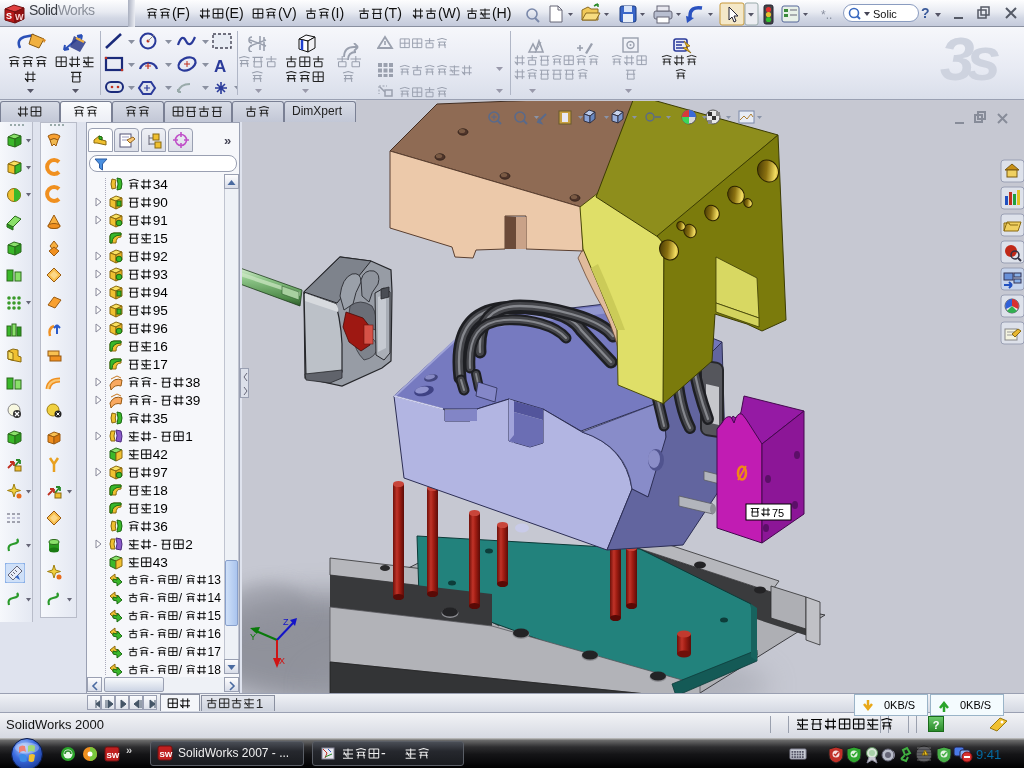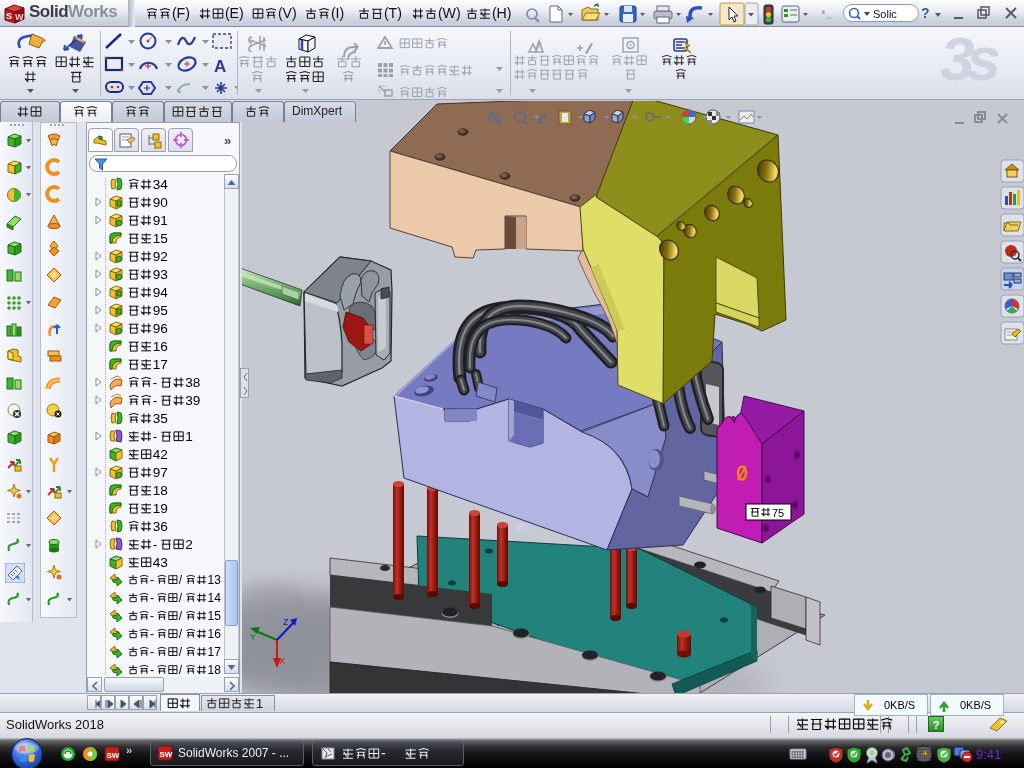--- a/index.html
+++ b/index.html
@@ -276,21 +276,21 @@
     <path d="M1012,334 l6,-5 l3,2 l-6,6 z" fill="#e8b830" stroke="#8a6a10"></path>
   </svg>
 <div class="ab" style="left:0;top:0;width:1024px;height:27px;background:linear-gradient(#fdfdfe,#e8ebf2 45%,#d2d7e4 70%,#c4cadb);border-bottom:1px solid #8a90a0;z-index:5">
     <svg class="ab" style="left:3px;top:3px" width="24" height="21">
       <polygon points="2,6 11,2 21,5 12,9" fill="#e04040" stroke="#701010"></polygon>
       <polygon points="2,6 12,9 12,20 2,17" fill="#b81818" stroke="#701010"></polygon>
       <polygon points="12,9 21,5 21,16 12,20" fill="#901010" stroke="#701010"></polygon>
       <text x="3" y="16" font-size="9" font-weight="bold" fill="#fff">S</text>
       <text x="12" y="17" font-size="9" font-weight="bold" fill="#f8d0d0">W</text>
     </svg>
-    <div class="ab" style="left:29px;top:2px;font-size:17px;font-weight:bold;color:#3a3d44;letter-spacing:-0.5px">Solid<span style="color:#8a8f9a">Works</span></div>
+    <div class="ab" style="left:29px;top:2px;font-size:14px;font-weight:normal;color:#3a3d44;letter-spacing:-0.5px">Solid<span style="color:#8a8f9a">Works</span></div>
     <div class="ab" style="left:128px;top:0;width:7px;height:27px;background:linear-gradient(90deg,#aab0c0,#eceef4)"></div>
     <svg style="position:absolute;left:146px;top:7px;overflow:visible" width="50" height="16">
       <path d="M1.0 2.9L6.0 1.5M6.0 1.5L11.0 2.9M1.8 5.3L10.2 5.3M1.8 8.3L10.2 8.3M3.6 5.3L3.0 11.5M8.4 5.3L9.4 11.5" stroke="#111" stroke-width="1.02" fill="none"></path>
       <path d="M13.9 2.9L19.0 1.5M19.0 1.5L24.0 2.9M14.8 5.3L23.2 5.3M14.8 8.3L23.2 8.3M16.6 5.3L16.0 11.5M21.4 5.3L22.3 11.5" stroke="#111" stroke-width="1.02" fill="none"></path>
       <text x="25.9" y="11.2" font-size="14.2" fill="#111">(F)</text>
     </svg>
     <svg style="position:absolute;left:199px;top:7px;overflow:visible" width="50" height="16">
       <path d="M3.6 1.5L3.6 11.5M8.6 1.5L8.6 11.5M1.0 4.1L11.0 4.1M1.0 9.1L11.0 9.1M3.6 11.5L1.0 7.7" stroke="#111" stroke-width="1.02" fill="none"></path>
       <path d="M14.2 1.9L23.8 1.9M14.2 1.9L14.2 11.1M23.8 1.9L23.8 11.1M14.2 11.1L23.8 11.1M14.2 6.5L23.8 6.5M19.0 1.9L19.0 11.1" stroke="#111" stroke-width="1.02" fill="none"></path>
       <text x="25.9" y="11.2" font-size="14.2" fill="#111">(E)</text>
@@ -1325,21 +1325,21 @@
 <div class="ab" style="left:930px;top:694px;width:74px;height:22px;background:#f4fbfe;border:1px solid #9ab4c8;z-index:8"></div>
 <svg class="ab" style="left:860px;top:698px;z-index:9" width="16" height="16">
     <path d="M8,2 l0,8 m-4,-4 l4,5 l4,-5" stroke="#e8a818" stroke-width="2.5" fill="none"></path>
   </svg>
 <div class="ab" style="left:884px;top:699px;font-size:11px;color:#000;z-index:9">0KB/S</div>
 <svg class="ab" style="left:936px;top:698px;z-index:9" width="16" height="16">
     <path d="M8,14 l0,-8 m-4,4 l4,-5 l4,5" stroke="#2aa42a" stroke-width="2.5" fill="none"></path>
   </svg>
 <div class="ab" style="left:960px;top:699px;font-size:11px;color:#000;z-index:9">0KB/S</div>
 <div class="ab" style="left:0;top:712px;width:1024px;height:26px;background:linear-gradient(#f2f3f6,#d6d9e2);border-top:1px solid #9aa0b2;z-index:5"></div>
-<div class="ab" style="left:6px;top:717px;font-size:13px;color:#111;z-index:6">SolidWorks 2018</div>
+<div class="ab" style="left:6px;top:717px;font-size:13px;color:#111;z-index:6">SolidWorks 2000</div>
 <div class="ab" style="left:770px;top:716px;width:1px;height:17px;background:#9aa0ae;z-index:6"></div>
 <div class="ab" style="left:788px;top:716px;width:1px;height:17px;background:#9aa0ae;z-index:6"></div>
 <div class="ab" style="left:880px;top:716px;width:1px;height:17px;background:#9aa0ae;z-index:6"></div>
 <div class="ab" style="left:888px;top:716px;width:1px;height:17px;background:#9aa0ae;z-index:6"></div>
 <div class="ab" style="left:908px;top:716px;width:1px;height:17px;background:#9aa0ae;z-index:6"></div>
 <div class="ab" style="left:916px;top:716px;width:1px;height:17px;background:#9aa0ae;z-index:6"></div>
 <div style="position:absolute;z-index:6">
     <svg style="position:absolute;left:796px;top:717px;overflow:visible" width="100" height="17">
       <path d="M1.0 3.1L12.0 3.1M1.0 7.7L12.0 7.7M1.0 12.2L12.0 12.2M6.5 1.5L6.5 12.2M1.9 5.0L5.2 10.2" stroke="#000" stroke-width="1.10" fill="none"></path>
       <path d="M15.1 2.5L26.0 2.5M17.3 2.5L16.6 12.5M23.8 2.5L24.4 12.5M15.6 7.0L25.5 7.0M16.6 12.5L24.4 12.5" stroke="#000" stroke-width="1.10" fill="none"></path>
@@ -1468,12 +1468,12 @@
     <path d="M8,1 L15,3 L15,9 Q15,15 8,17 Q1,15 1,9 L1,3 Z" fill="#48b048" stroke="#222"></path>
     <circle cx="8" cy="8" r="3.5" fill="#fff" opacity="0.85"></circle>
     <path d="M6,8 l1.5,1.5 l3,-3.5" stroke="#48b048" stroke-width="1.5" fill="none"></path>
   </svg>
 <svg class="ab" style="left:953px;top:745px;z-index:11" width="20" height="19">
     <rect x="1" y="2" width="10" height="9" rx="2" fill="#4a7ae8" stroke="#224"></rect>
     <rect x="7" y="5" width="10" height="9" rx="2" fill="#8ab0f0" stroke="#224"></rect>
     <circle cx="14" cy="12" r="5" fill="#d83030" stroke="#801010"></circle>
     <rect x="11" y="11" width="6" height="2" fill="#fff"></rect>
   </svg>
-<div class="ab" style="left:976px;top:747px;color:#6d28d9;font-size:13px;z-index:11">9:41</div>
+<div class="ab" style="left:976px;top:747px;color:#0369a1;font-size:13px;z-index:11">9:41</div>
 </body></html>

